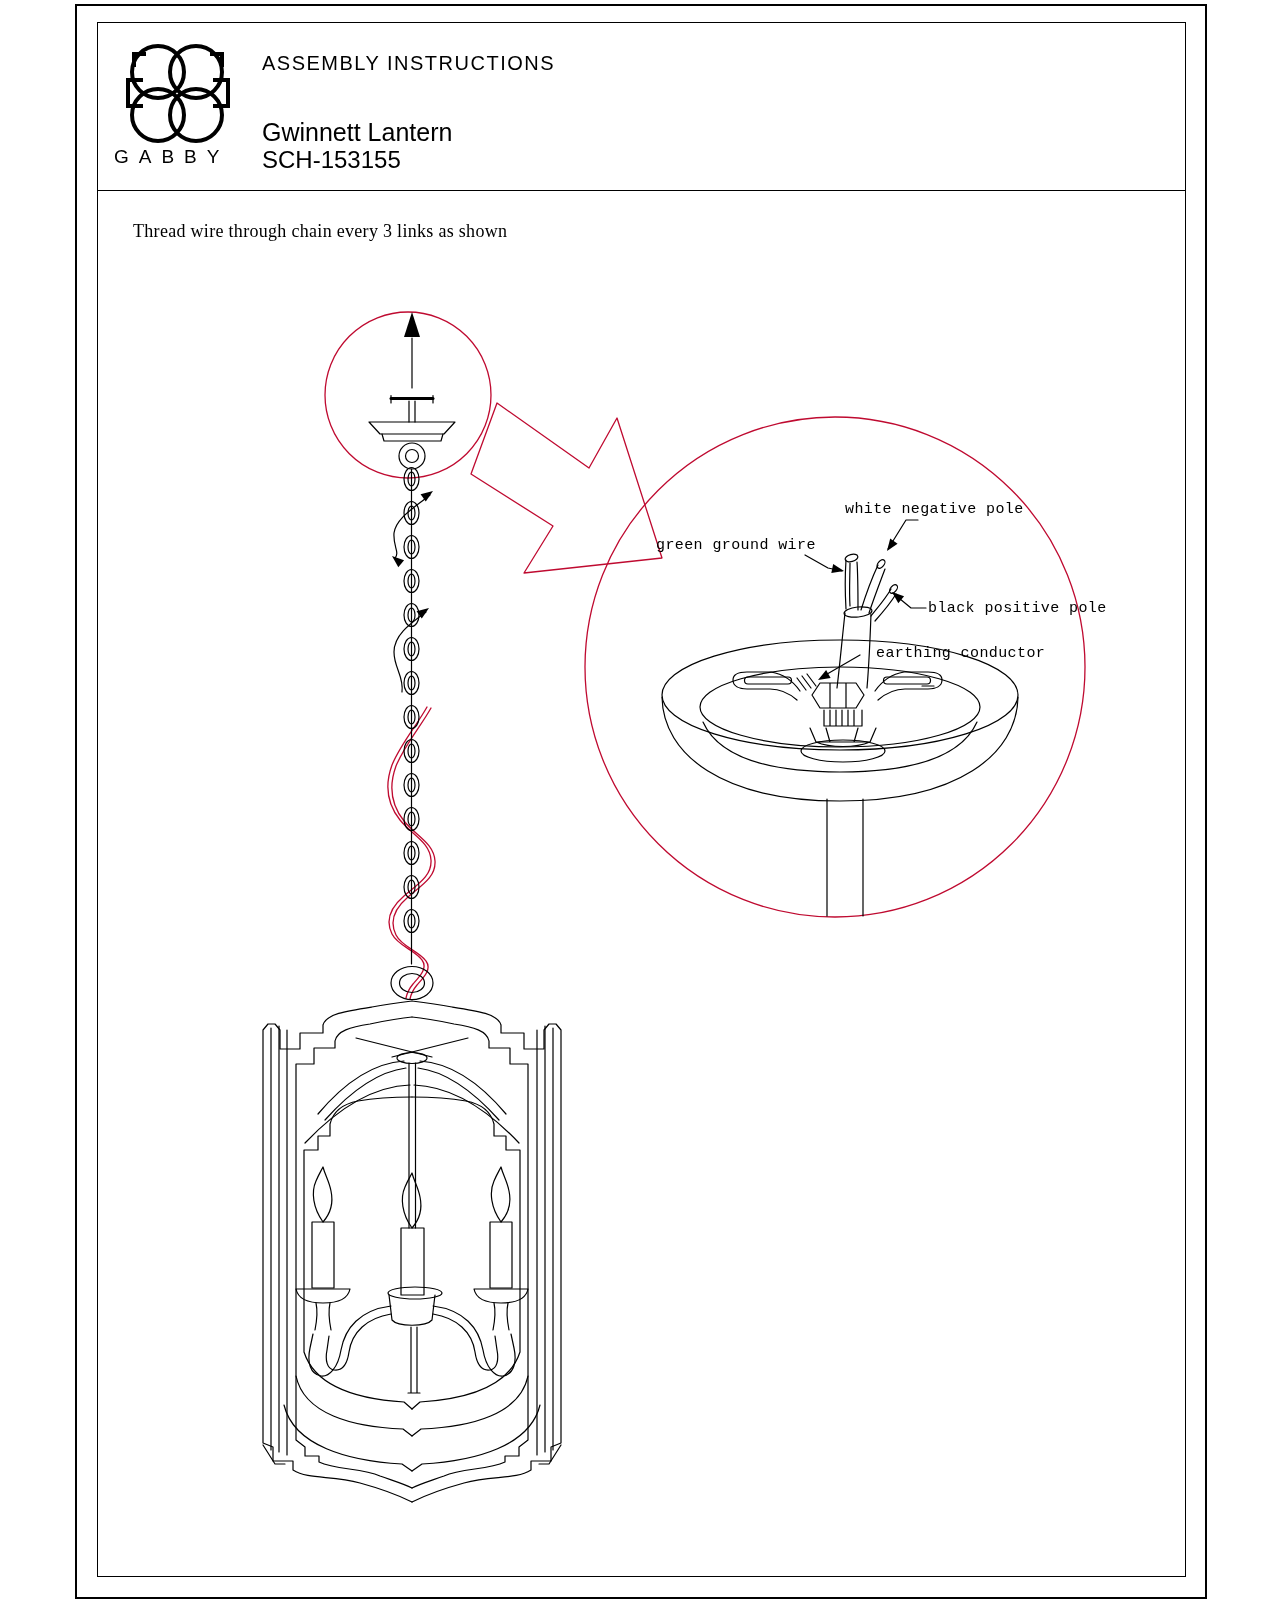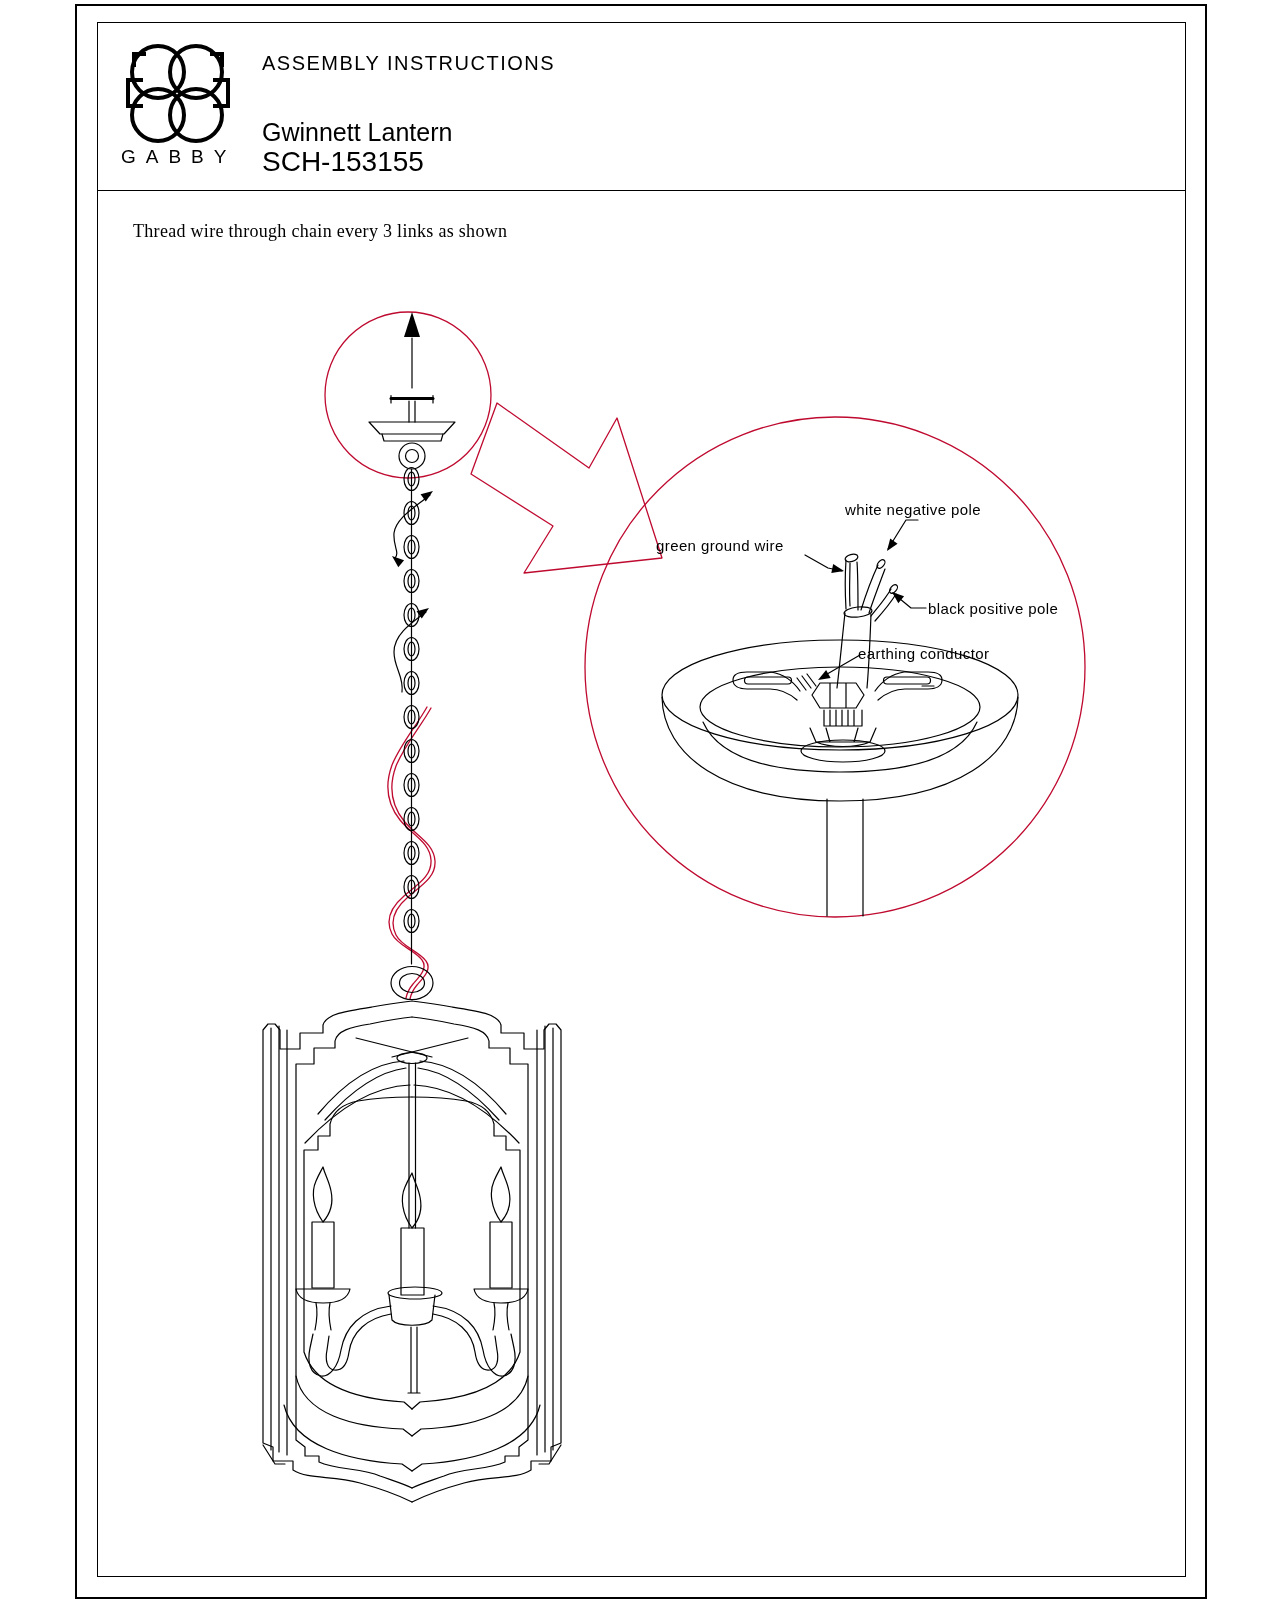--- a/index.html
+++ b/index.html
@@ -8,33 +8,33 @@
     width:1280px;height:1600px;position:relative;background:#ffffff;
     font-family:"Liberation Sans", sans-serif;color:var(--ink);
     -webkit-font-smoothing:antialiased;overflow:hidden;
   }
   .border-outer{position:absolute;left:75px;top:4px;width:1128px;height:1591px;border:2px solid #000;}
   .border-inner{position:absolute;left:97px;top:22px;width:1087px;height:1553px;border:1.5px solid #000;}
   .header-divider{position:absolute;left:97px;top:190px;width:1088.5px;height:0;border-top:1.5px solid #000;}
   .abs{position:absolute;white-space:nowrap;}
   .title{left:262px;top:52px;font-size:20px;letter-spacing:1.5px;}
   .product{left:262px;top:102px;font-size:25px;margin-top:16px;}
-  .sku{left:262px;top:146px;font-size:28px;}
+  .sku{left:262px;top:146px;font-size:24px;}
   .instruction{left:133px;top:221px;font-size:18px;letter-spacing:0.3px;font-family:Liberation Serif, serif;}
-  .brand-word{left:121px;top:146px;font-size:19px;letter-spacing:10px;}
+  .brand-word{left:114px;top:146px;font-size:19px;letter-spacing:10px;}
   .logo-box{left:122px;top:42px;width:112px;height:102px;}
   #art{position:absolute;left:0;top:0;width:1280px;height:1600px;}
   .k{stroke:#000;fill:none;stroke-width:1.2;stroke-linecap:round;stroke-linejoin:round;}
   .kf{fill:#000;stroke:none;}
   .r{stroke:var(--red);fill:none;stroke-width:1.3;stroke-linecap:round;stroke-linejoin:round;}
-  .callout-label{font-size:15px;letter-spacing:0.4px;}
+  .callout-label{font-size:15px;letter-spacing:0.4px;font-family:Liberation Mono, monospace;}
   .lbl-white{left:845px;top:501px;}
   .lbl-green{left:656px;top:537px;}
   .lbl-black{left:928px;top:600px;text-align:center;}
-  .lbl-earthing{left:858px;top:645px;}
+  .lbl-earthing{left:876px;top:645px;}
   .logo-svg{width:112px;height:102px;display:block;}
 </style>
 </head>
 <body style="background: rgb(255, 255, 255);">
 
 <div class="border-outer"></div>
 <div class="border-inner"></div>
 <div class="header-divider"></div>
 
 <div class="abs logo-box">

